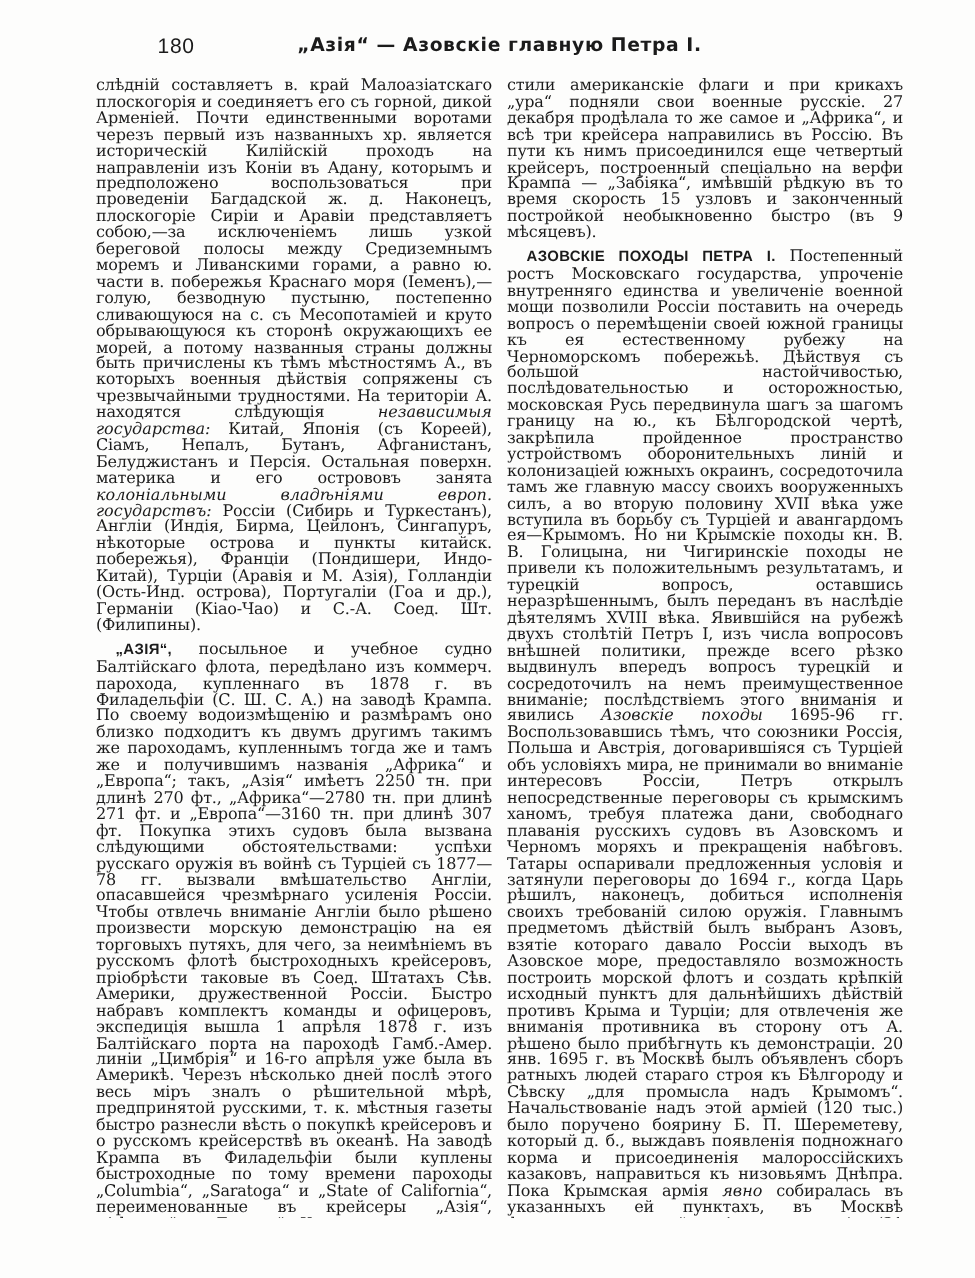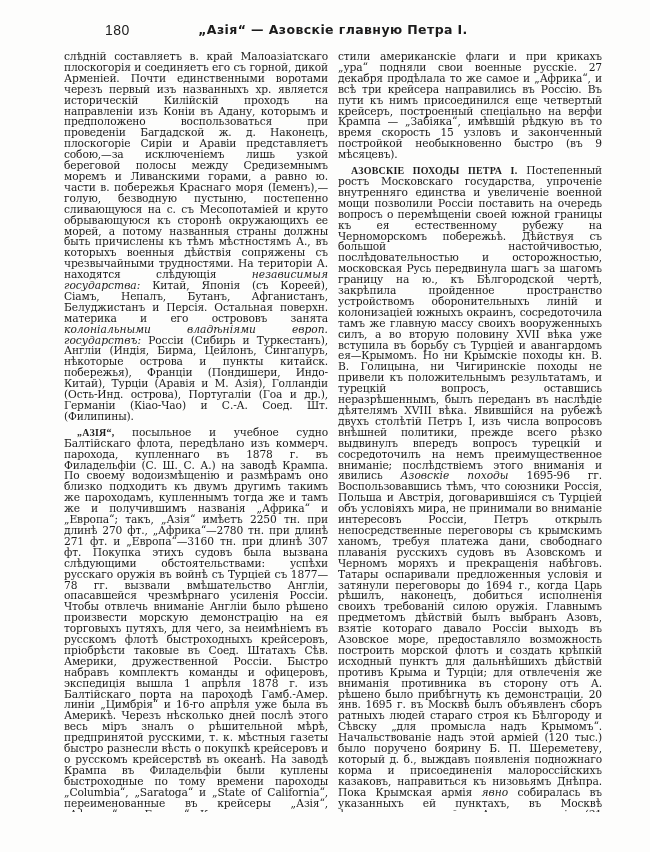--- a/index.html
+++ b/index.html
@@ -69,21 +69,21 @@
   }
   .para.indent {
     text-indent: 13px;
   }
   .para + .para {
     margin-top: 5px;
   }
   .run-normal { font-style: normal; }
   .run-italic { font-style: italic; letter-spacing: 0; }
   .run-bold {
-    font-family: Liberation Serif, serif;
+    font-family: Liberation Sans, sans-serif;
     font-weight: 700;
     font-size: 0.93em;
     letter-spacing: 0.25px;
   }
 </style>
 </head>
 <body>
 
 <div class="page">
   <div class="masthead">

